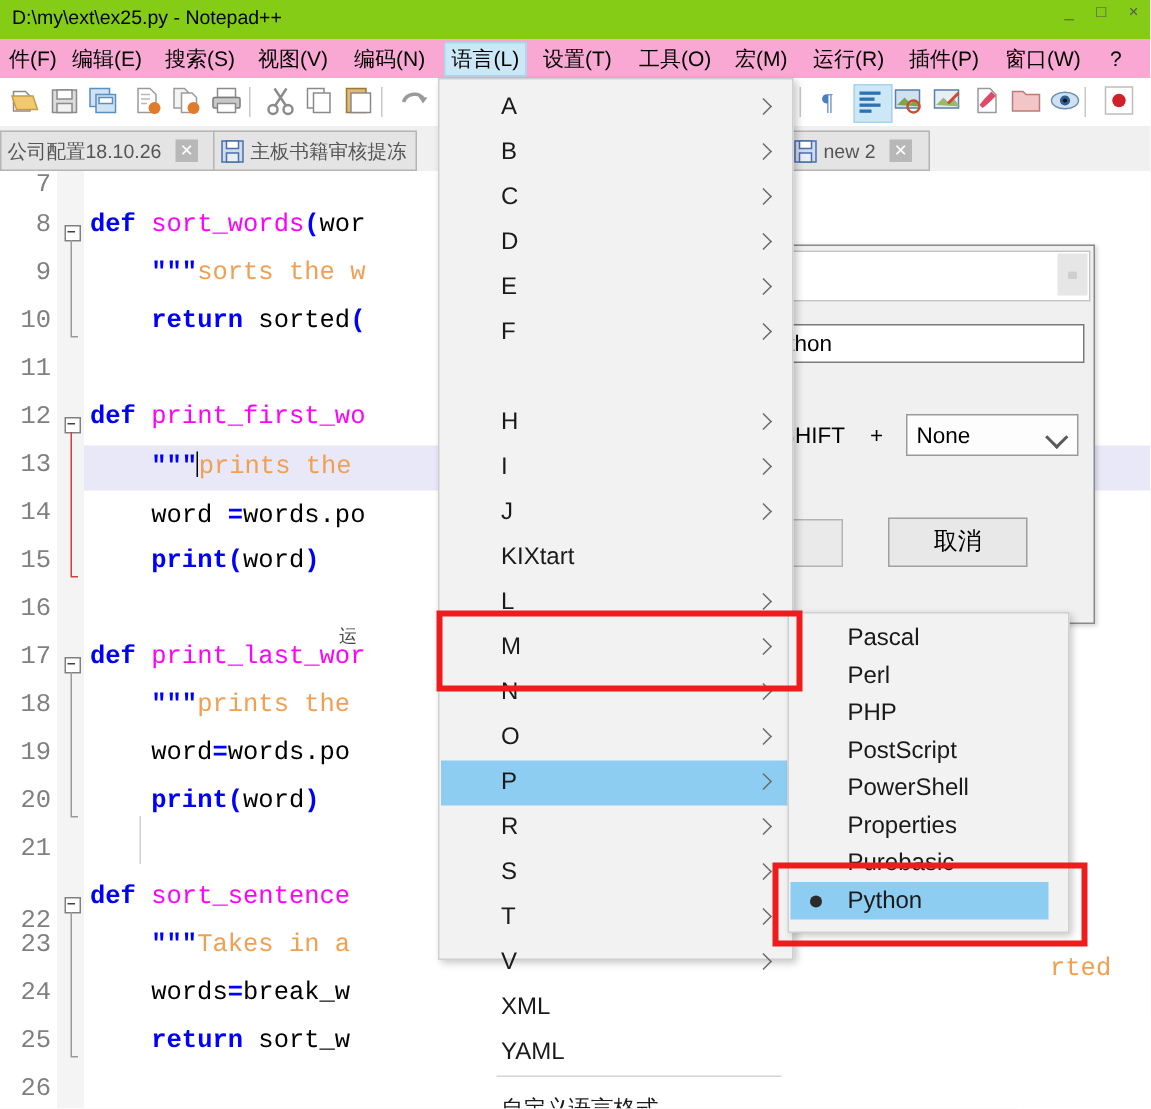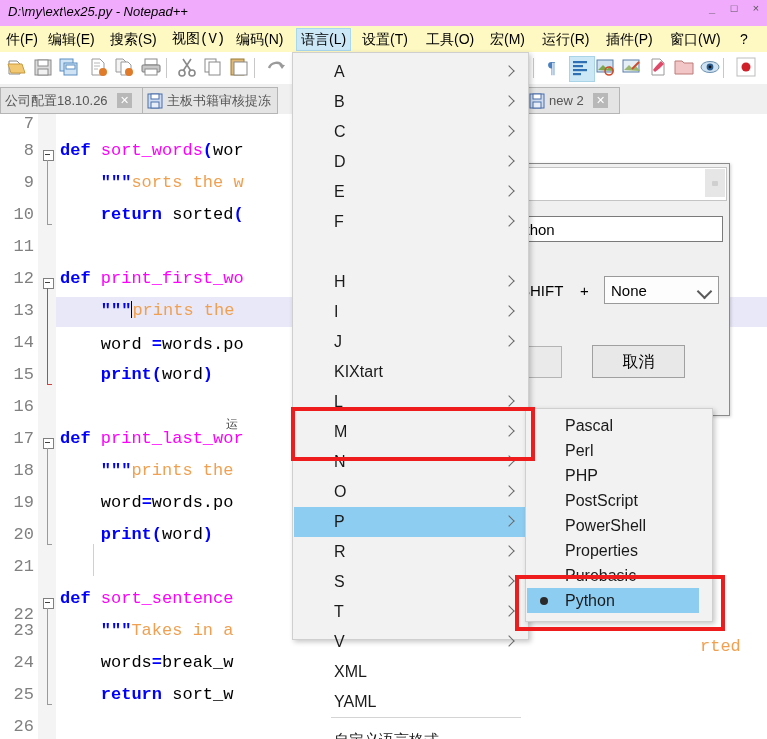--- a/index.html
+++ b/index.html
@@ -12,37 +12,36 @@
   #app {
     position: relative;
     width: 767px; height: 739px;
     overflow: hidden;
     background: #f0f0f0;
   }
 
   
   .titlebar {
     position: absolute; left: 0; top: 0; width: 767px; height: 26px;
-    background: #f0abfc;
+    background: #84cc16;
     border-bottom: 1px solid #e8e8e8;
-    font-style: italic;
   }
   .titlebar .title {
     position: absolute; left: 8px; top: 4px;
     font-size: 13px; color: #000; white-space: nowrap;
   }
   .titlebar .wincontrols {
     position: absolute; right: 2px; top: 2px;
     font-size: 11px; color: #555; letter-spacing: 6px;
   }
 
   
   .menubar {
     position: absolute; left: 0; top: 26px; width: 767px; height: 26px;
-    background: #fef9c3;
+    background: #f9a8d4;
   }
   .menubar .mi {
     position: absolute; top: 3px; height: 21px; line-height: 21px;
     font-size: 14px; color: #000; white-space: nowrap; padding: 0 4px;
   }
   .menubar .mi.active {
     background: #cce8f6;
     border: 1px solid #a8d8ef;
     top: 2px; height: 21px; line-height: 21px;
   }
@@ -246,21 +245,21 @@
 
   <div class="titlebar">
     <div class="title">D:\my\ext\ex25.py - Notepad++</div>
     <div class="wincontrols">_ □ ×</div>
   </div>
 
   <div class="menubar" id="menubar">
       <div class="mi" style="left: 2px;">件(F)</div>
       <div class="mi" style="left: 44px;">编辑(E)</div>
       <div class="mi" style="left: 106px;">搜索(S)</div>
-      <div class="mi" style="left: 168px; font-family: Liberation Mono, monospace;">视图(V)</div>
+      <div class="mi" style="left: 168px;">视图(V)</div>
       <div class="mi" style="left: 232px;">编码(N)</div>
       <div class="mi active" style="left: 296px;">语言(L)</div>
       <div class="mi" style="left: 358px;">设置(T)</div>
       <div class="mi" style="left: 422px;">工具(O)</div>
       <div class="mi" style="left: 486px;">宏(M)</div>
       <div class="mi" style="left: 538px;">运行(R)</div>
       <div class="mi" style="left: 602px;">插件(P)</div>
       <div class="mi" style="left: 666px;">窗口(W)</div>
       <div class="mi" style="left: 736px;">?</div>
     </div>

